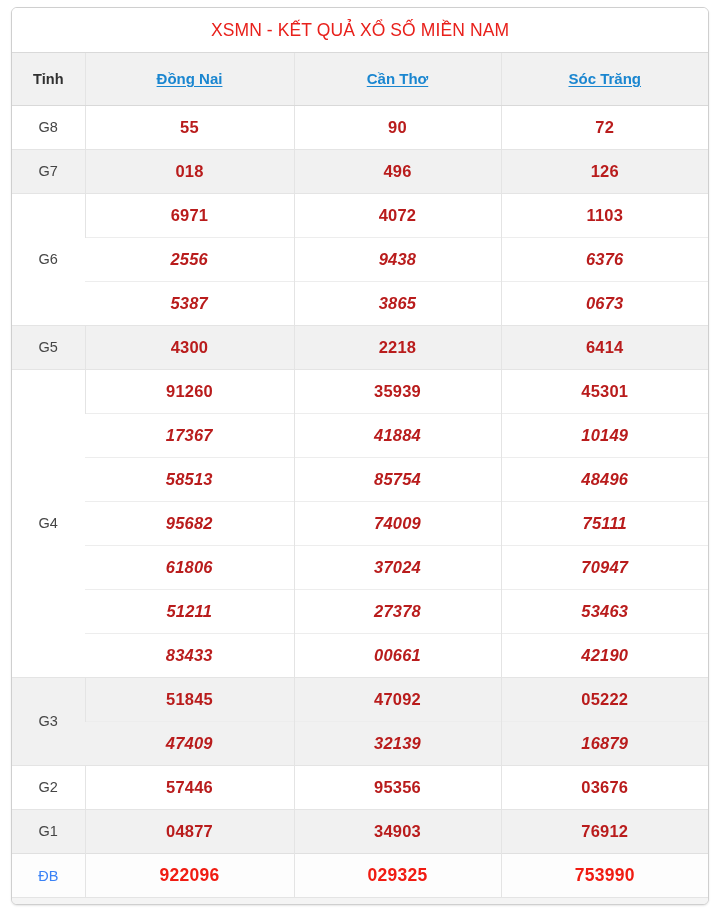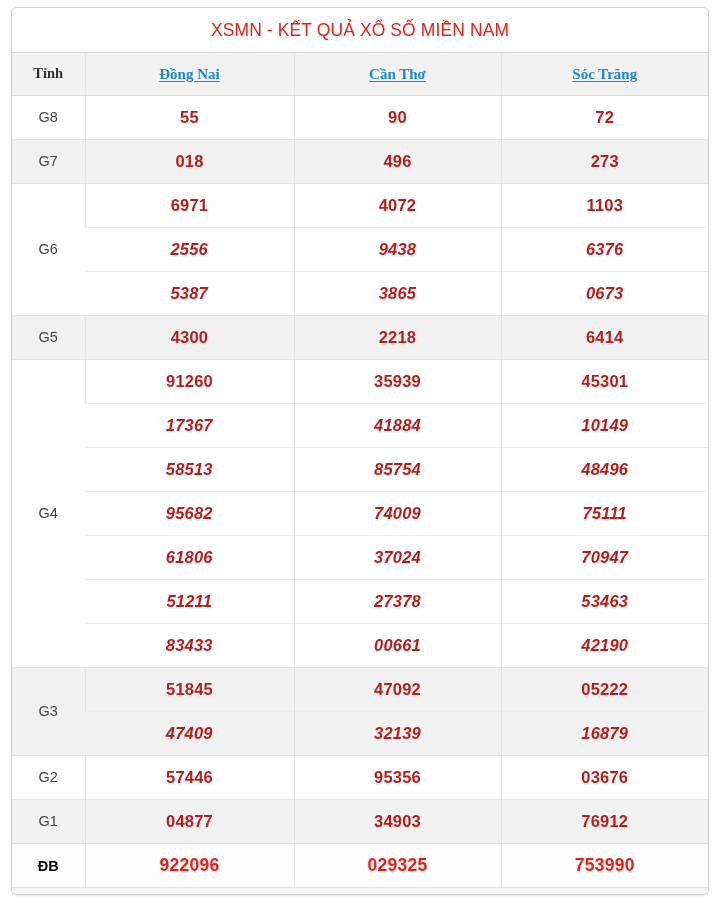--- a/index.html
+++ b/index.html
@@ -94,22 +94,21 @@
   table.results th:first-child,
   table.results td:first-child {
     border-left: none;
   }
 
   
   tr.head-row th {
     background: #f1f1f1;
     border-top: 1px solid #d9d9d9;
     border-bottom: 1px solid #d9d9d9;
-    height: 43px;
-    font-family: Liberation Serif, serif;
+    height: 53px;
   }
   .th-tinh {
     color: #303030;
     font-size: 14.5px;
     font-weight: 700;
   }
   .th-prov a {
     color: #1a86d0;
     font-size: 15px;
     font-weight: 700;
@@ -135,23 +134,23 @@
 
   
   tr.shaded td { background: #f1f1f1; }
   tr.plain  td { background: #ffffff; }
 
   
   tr.subrow td { border-top: 1px solid #ededed; font-style: italic; }
 
   
   td.db-label {
-    color: #000000;
+    color: #3b82f6;
     font-size: 14.5px;
-    font-weight: 700;
+    font-weight: 400;
   }
   td.db-val {
     color: #f01c12;
     font-size: 17.5px;
     font-weight: 700;
     letter-spacing: 0.3px;
   }
   tr.db-row td {
     background: #fdfdfd;
     border-top: 1px solid #e0e0e0;
@@ -198,21 +197,21 @@
           <tr class="plain">
             <td class="glabel" rowspan="1">G8</td>
             <td class="val">55</td>
             <td class="val">90</td>
             <td class="val">72</td>
           </tr>
           <tr class="shaded">
             <td class="glabel" rowspan="1">G7</td>
             <td class="val">018</td>
             <td class="val">496</td>
-            <td class="val">273</td>
+            <td class="val">126</td>
           </tr>
           <tr class="plain">
             <td class="glabel" rowspan="3">G6</td>
             <td class="val">6971</td>
             <td class="val">4072</td>
             <td class="val">1103</td>
           </tr>
           <tr class="plain subrow">
             <td class="val">2556</td>
             <td class="val">9438</td>

